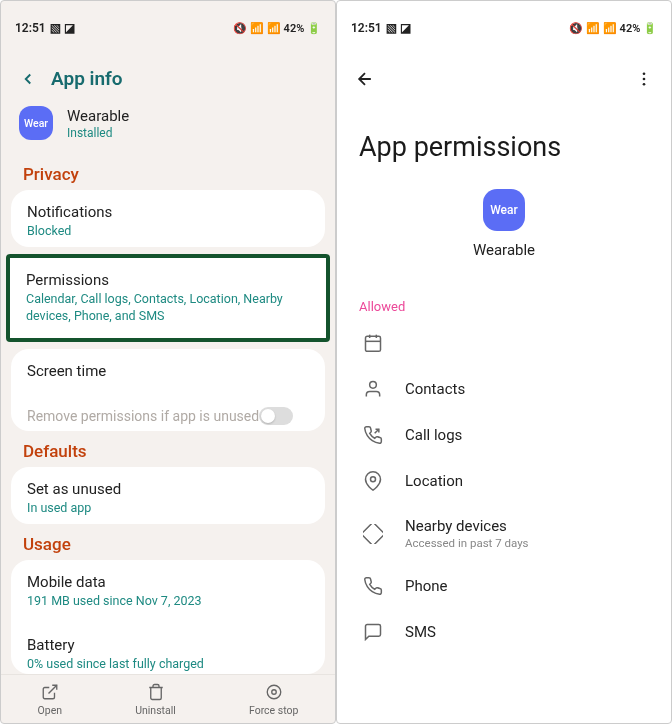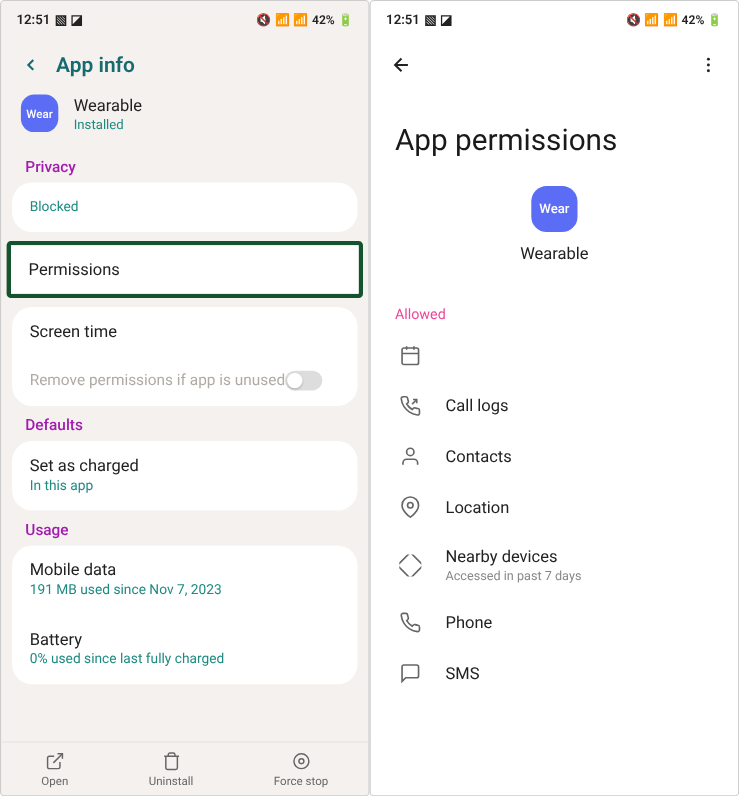--- a/index.html
+++ b/index.html
@@ -1,30 +1,30 @@
 <!DOCTYPE html>
 <html><head>
   <meta charset="utf-8">
   <style>
     * { margin: 0; padding: 0; box-sizing: border-box; font-family: -apple-system, BlinkMacSystemFont, 'Segoe UI', Roboto, sans-serif; }
     body { display: flex; width: 672px; height: 724px; background: #fff; }
     .phone { flex: 1; display: flex; flex-direction: column; border: 1px solid #ccc; border-radius: 4px; overflow: hidden; }
     .phone.left { background: #f5f1ee; }
     .phone.right { background: #fff; }
-    .status-bar { display: flex; justify-content: space-between; align-items: center; padding: 10px 14px; font-size: 12px; font-weight: 600; color: #222; }
+    .status-bar { display: flex; justify-content: space-between; align-items: center; padding: 20px 14px; font-size: 12px; font-weight: 600; color: #222; }
     .status-left { display: flex; align-items: center; gap: 4px; }
     .status-right { display: flex; align-items: center; gap: 3px; font-size: 11px; }
     .header { display: flex; align-items: center; padding: 12px 18px 10px; gap: 14px; }
     .header-title { font-size: 19px; font-weight: 600; color: #176b6e; }
     .back-icon { color: #176b6e; }
     .app-row { display: flex; align-items: center; gap: 14px; padding: 6px 18px 14px; }
     .app-icon { width: 34px; height: 34px; border-radius: 12px; background: #5b6df5; display: flex; align-items: center; justify-content: center; color: #fff; font-size: 10.5px; font-weight: 500; }
     .app-name { font-size: 15px; color: #222; }
     .app-sub { font-size: 12px; color: #1e8a82; margin-top: 1px; }
-    .section-label { font-size: 14px; color: #a21caf; padding: 10px 22px 6px; font-weight: 500; }
+    .section-label { font-size: 17px; color: #c2410c; padding: 10px 22px 6px; font-weight: 500; }
     .card { background: #fff; margin: 0 10px; border-radius: 18px; overflow: hidden; }
     .card-item { padding: 13px 16px; }
     .card-item + .card-item { border-top: none; }
     .item-title { font-size: 15px; color: #222; }
     .item-sub { font-size: 12.5px; color: #1e8a82; margin-top: 2px; line-height: 1.35; }
     .highlighted { border: 4px solid #14532d; border-radius: 4px; margin: 0 5px; }
     .highlighted .card { margin: 0; border-radius: 0; }
     .toggle-row { display: flex; align-items: center; justify-content: flex-start; padding: 14px 16px; }
     .toggle-label { font-size: 14px; color: #b0aaa5; }
     .toggle { width: 34px; height: 18px; border-radius: 10px; background: #ddd; position: relative; }
@@ -79,52 +79,54 @@
     <div>
       <div class="app-name">Wearable</div>
       <div class="app-sub">Installed</div>
     </div>
   </div>
 
   <div class="section-label">Privacy</div>
 
   <div class="card">
     <div class="card-item">
+      <div class="item-title">Notifications</div>
       <div class="item-sub">Blocked</div>
     </div>
   </div>
 
   <div class="spacer"></div>
 
   <div class="highlighted">
     <div class="card">
       <div class="card-item">
         <div class="item-title">Permissions</div>
+        <div class="item-sub">Calendar, Call logs, Contacts, Location, Nearby devices, Phone, and SMS</div>
       </div>
     </div>
   </div>
 
   <div class="spacer"></div>
 
   <div class="card">
     <div class="card-item">
       <div class="item-title">Screen time</div>
     </div>
     <div class="toggle-row">
       <span class="toggle-label">Remove permissions if app is unused</span>
       <div class="toggle"></div>
     </div>
   </div>
 
   <div class="section-label">Defaults</div>
 
   <div class="card">
     <div class="card-item">
-      <div class="item-title">Set as charged</div>
-      <div class="item-sub">In this app</div>
+      <div class="item-title">Set as unused</div>
+      <div class="item-sub">In used app</div>
     </div>
   </div>
 
   <div class="section-label">Usage</div>
 
   <div class="card">
     <div class="card-item">
       <div class="item-title">Mobile data</div>
       <div class="item-sub">191 MB used since Nov 7, 2023</div>
     </div>
@@ -207,45 +209,45 @@
           <line x1="16" y1="2" x2="16" y2="6"></line>
           <line x1="8" y1="2" x2="8" y2="6"></line>
           <line x1="3" y1="10" x2="21" y2="10"></line>
         </svg>
       </span>
   </div>
 
   <div class="perm-row">
     <span class="perm-icon">
         <svg width="20" height="20" viewBox="0 0 24 24" fill="none" stroke="currentColor" stroke-width="1.8">
+          <path d="M20 21v-2a4 4 0 00-4-4H8a4 4 0 00-4 4v2"></path>
+          <circle cx="12" cy="7" r="4"></circle>
+        </svg>
+      </span>
+    <div class="perm-text">
+        <div class="perm-name">Contacts</div>
+      </div>
+  </div>
+
+  <div class="perm-row">
+    <span class="perm-icon">
+        <svg width="20" height="20" viewBox="0 0 24 24" fill="none" stroke="currentColor" stroke-width="1.8">
           <path d="M22 16.92v3a2 2 0 01-2.18 2 19.79 19.79 0 01-8.63-3.07 19.5 19.5 0 01-6-6 19.79 19.79 0 01-3.07-8.67A2 2 0 014.11 2h3a2 2 0 012 1.72 12.84 12.84 0 00.7 2.81 2 2 0 01-.45 2.11L8.09 9.91a16 16 0 006 6l1.27-1.27a2 2 0 012.11-.45 12.84 12.84 0 002.81.7A2 2 0 0122 16.92z"></path>
           <polyline points="15 5 19 5 19 9"></polyline>
           <line x1="14" y1="10" x2="19" y2="5"></line>
         </svg>
       </span>
     <div class="perm-text">
         <div class="perm-name">Call logs</div>
       </div>
   </div>
 
   <div class="perm-row">
     <span class="perm-icon">
         <svg width="20" height="20" viewBox="0 0 24 24" fill="none" stroke="currentColor" stroke-width="1.8">
-          <path d="M20 21v-2a4 4 0 00-4-4H8a4 4 0 00-4 4v2"></path>
-          <circle cx="12" cy="7" r="4"></circle>
-        </svg>
-      </span>
-    <div class="perm-text">
-        <div class="perm-name">Contacts</div>
-      </div>
-  </div>
-
-  <div class="perm-row">
-    <span class="perm-icon">
-        <svg width="20" height="20" viewBox="0 0 24 24" fill="none" stroke="currentColor" stroke-width="1.8">
           <path d="M21 10c0 7-9 13-9 13s-9-6-9-13a9 9 0 0118 0z"></path>
           <circle cx="12" cy="10" r="3"></circle>
         </svg>
       </span>
     <div class="perm-text">
         <div class="perm-name">Location</div>
       </div>
   </div>
 
   <div class="perm-row">

